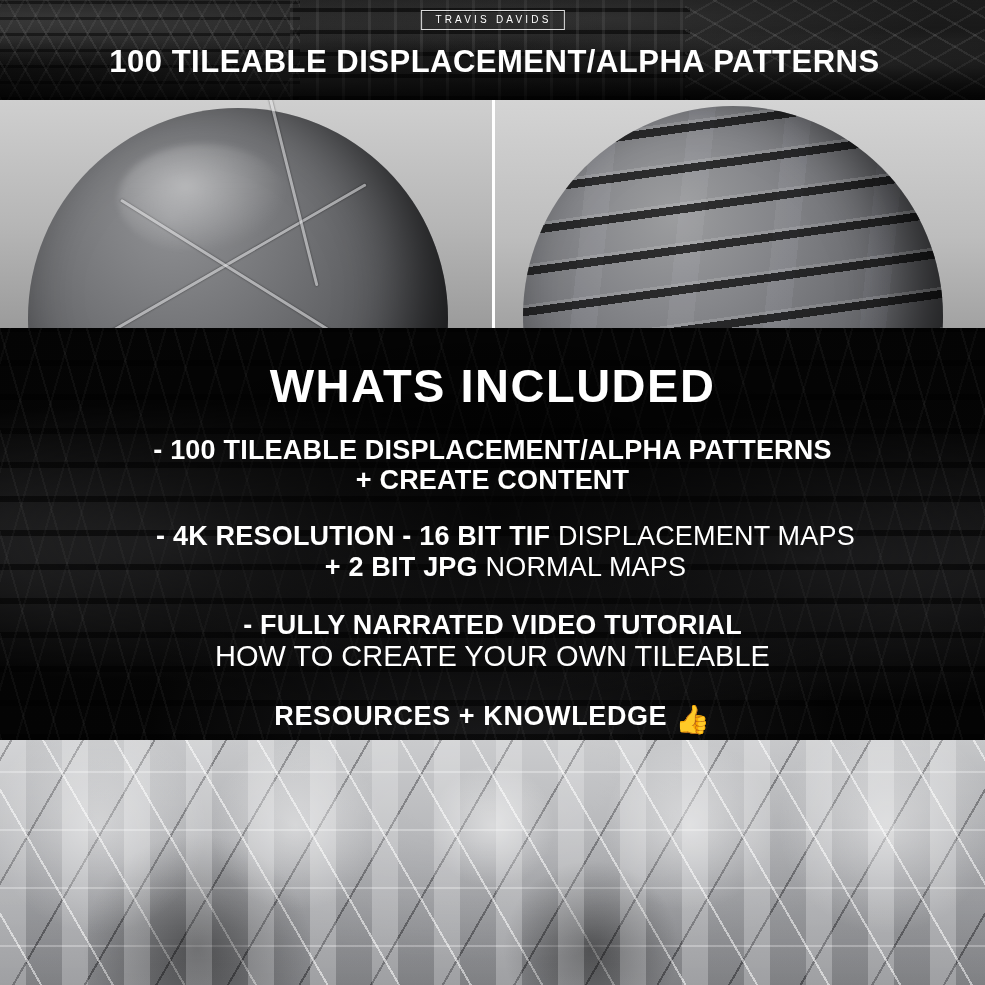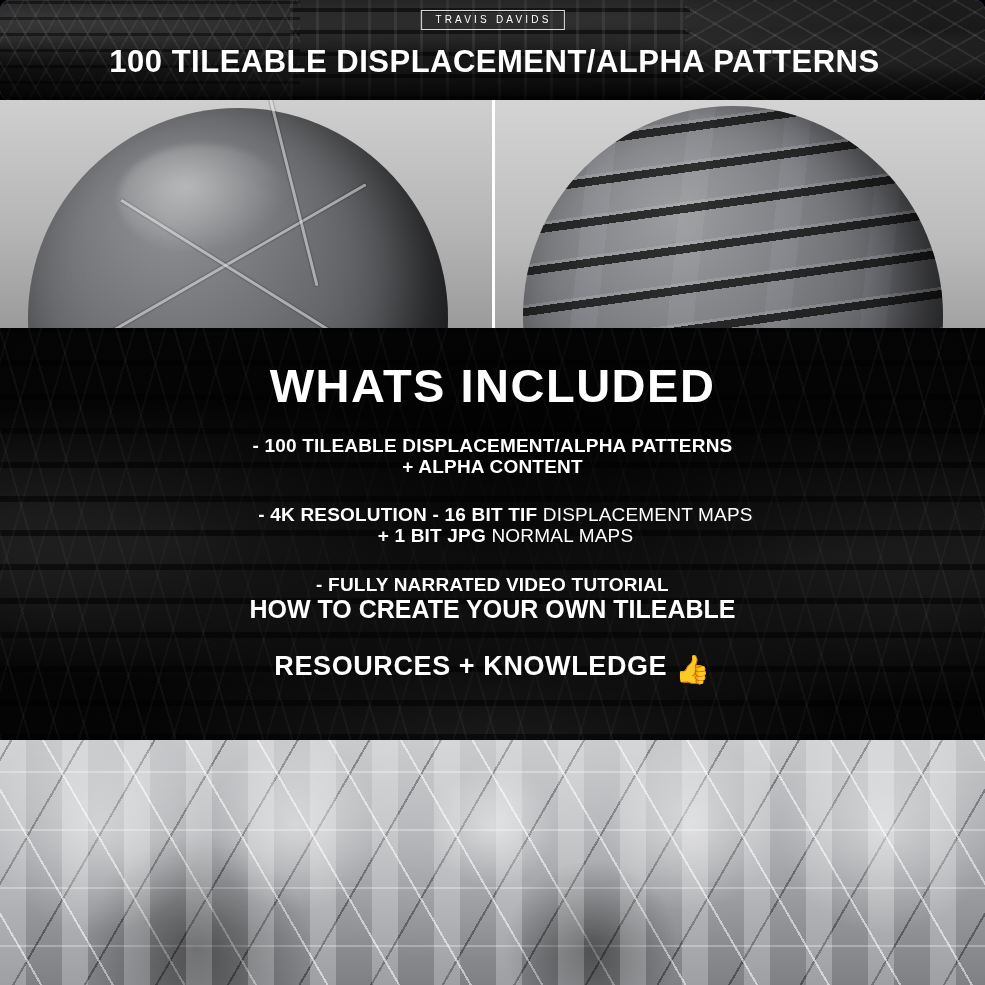--- a/index.html
+++ b/index.html
@@ -19,21 +19,20 @@
   }
 
   
   .header-band {
     position: absolute;
     top: 0; left: 0;
     width: 985px;
     height: 100px;
     overflow: hidden;
     background: #8b5cf6;
-    border-radius: 10px;
   }
   .header-tex {
     position: absolute;
     inset: 0;
     background:
       radial-gradient(ellipse at 6% 20%, rgba(120,120,120,0.45), rgba(0,0,0,0) 42%),
       radial-gradient(ellipse at 30% 80%, rgba(90,90,90,0.35), rgba(0,0,0,0) 40%),
       radial-gradient(ellipse at 62% 18%, rgba(130,130,130,0.30), rgba(0,0,0,0) 38%),
       radial-gradient(ellipse at 88% 65%, rgba(110,110,110,0.38), rgba(0,0,0,0) 40%),
       linear-gradient(180deg, #2b2b2b 0%, #151515 55%, #0c0c0c 100%);
@@ -233,32 +232,32 @@
     text-align: center;
   }
   .wi-title {
     margin-top: 30px;
     font-size: 47px;
     font-weight: 700;
     letter-spacing: 1.5px;
   }
   .wi-block { margin-top: 22px; }
   .wi-line {
-    font-size: 19px;
+    font-size: 27px;
     font-weight: 700;
     line-height: 1.12;
     letter-spacing: 0.2px;
   }
   .wi-line.thin { font-weight: 700; }
   .wi-line span.reg { font-weight: 400; }
   .wi-gap { margin-top: 26px; padding-left: 26px; }
   .wi-gap2 { margin-top: 28px; }
   .wi-sub {
-    font-size: 25px;
-    font-weight: 700;
+    font-size: 29px;
+    font-weight: 400;
     line-height: 1.12;
   }
   .wi-res {
     margin-top: 28px;
     font-size: 27px;
     font-weight: 700;
     letter-spacing: 0.6px;
   }
   .thumb {
     display: inline-block;
@@ -341,29 +340,29 @@
   <div class="included">
     <div class="feather-bg"></div>
     <div class="feather-layer"></div>
     <div class="vignette-center"></div>
 
     <div class="included-inner">
       <div class="wi-title">WHATS INCLUDED</div>
 
       <div class="wi-block">
         <div class="wi-line">- 100 TILEABLE DISPLACEMENT/ALPHA PATTERNS</div>
-        <div class="wi-line">+ ALPHA CONTENT</div>
+        <div class="wi-line">+ CREATE CONTENT</div>
       </div>
 
       <div class="wi-gap">
         <div class="wi-line">
           <span>- 4K RESOLUTION - 16 BIT TIF</span><span class="reg"> DISPLACEMENT MAPS</span>
         </div>
         <div class="wi-line">
-          <span>+ 1 BIT JPG</span><span class="reg"> NORMAL MAPS</span>
+          <span>+ 2 BIT JPG</span><span class="reg"> NORMAL MAPS</span>
         </div>
       </div>
 
       <div class="wi-gap2">
         <div class="wi-line thin">- FULLY NARRATED VIDEO TUTORIAL</div>
         <div class="wi-sub">HOW TO CREATE YOUR OWN TILEABLE</div>
       </div>
 
       <div class="wi-res">
         <span>RESOURCES + KNOWLEDGE</span><span class="thumb">👍</span>

